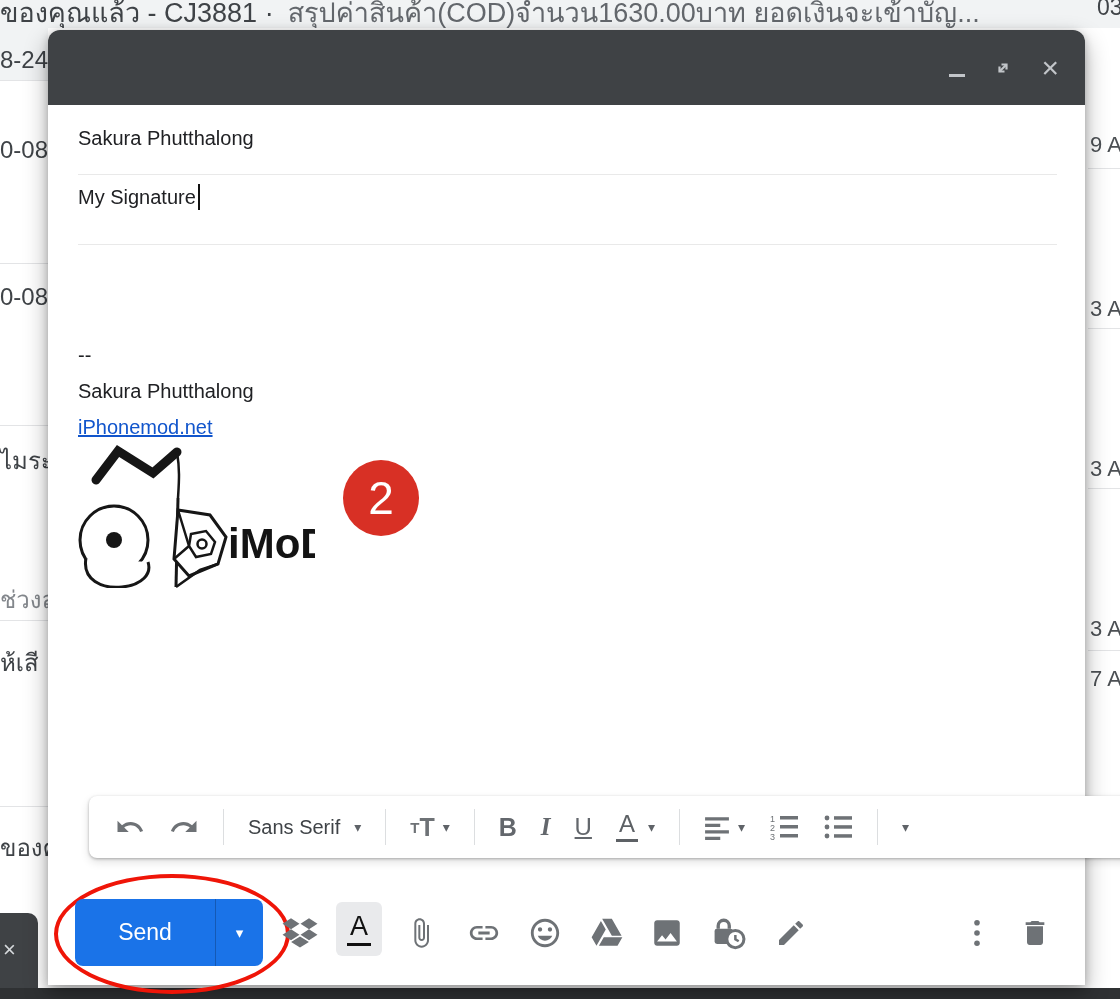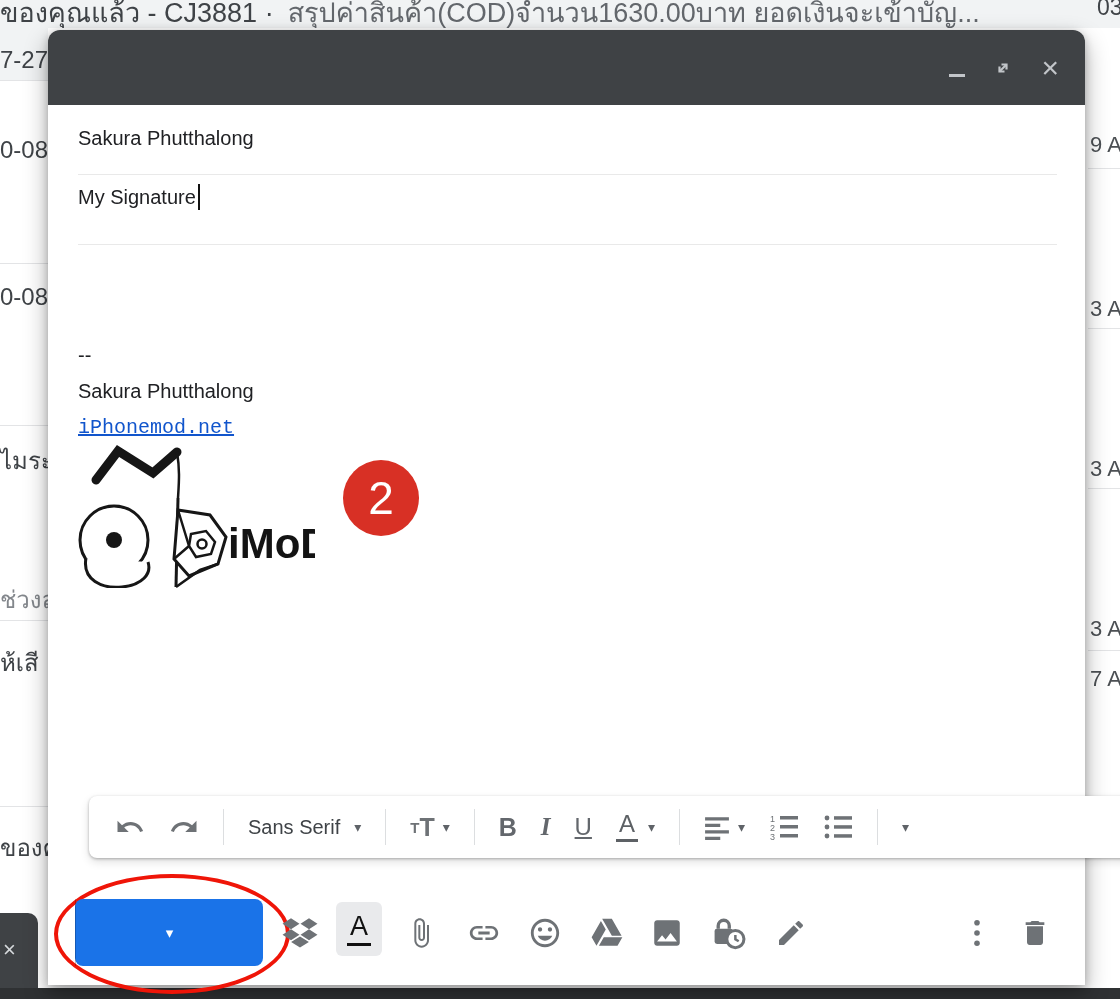--- a/index.html
+++ b/index.html
@@ -29,21 +29,21 @@
   .winctl{position:absolute;right:26px;top:0;height:75px;display:flex;align-items:center;gap:26px;}
   .minbar{width:16px;height:3px;background:#c2c5c9;position:relative;top:8px;}
   .closex{font-size:30px;color:#c2c5c9;line-height:1;}
 
   .fieldtxt{position:absolute;left:30px;font-size:20px;color:#202124;white-space:nowrap;}
   .hr{position:absolute;left:30px;width:979px;height:1px;background:#e9e9e9;}
   .caret-bar{display:inline-block;width:2px;height:26px;background:#111;margin-left:2px;vertical-align:-6px;}
 
   .sig-dashes{position:absolute;left:30px;top:314px;font-size:20px;color:#202124;}
   .sig-name{position:absolute;left:30px;top:350px;font-size:20px;color:#202124;}
-  .sig-link{position:absolute;left:30px;top:386px;font-size:20px;color:#1155cc;text-decoration:underline;cursor:pointer;font-family:Liberation Mono, monospace;}
+  .sig-link{position:absolute;left:30px;top:386px;font-size:20px;color:#1155cc;text-decoration:underline;cursor:pointer;}
   .logo{position:absolute;left:12px;top:408px;}
 
   .badge{position:absolute;left:295px;top:430px;width:76px;height:76px;border-radius:50%;background:#d83025;
          color:#fff;font-size:46px;font-weight:500;display:flex;align-items:center;justify-content:center;}
 
   
   .fmtbar{position:absolute;left:22px;top:766px;width:1098px;height:62px;background:#fff;border-radius:8px;
           box-shadow:0 1px 3px rgba(0,0,0,.28),0 4px 10px rgba(0,0,0,.12);
           display:flex;align-items:center;padding:0 26px;box-sizing:border-box;gap:24px;color:#6a6e72;margin-left:19px;}
   .tb-sep{width:1px;height:36px;background:#dcdee0;flex:0 0 1px;}
@@ -81,21 +81,21 @@
     <div class="tline"><span>ของคุณแล้ว - CJ3881 ·</span><span class="snip">สรุปค่าสินค้า(COD)จำนวน1630.00บาท ยอดเงินจะเข้าบัญ...</span></div>
     <div class="time">03:2</div>
   </div>
 
   <div class="lrow-gray"></div>
   <div class="ldiv" style="top:80px"></div>
   <div class="ldiv" style="top:263px"></div>
   <div class="ldiv" style="top:425px"></div>
   <div class="ldiv" style="top:620px"></div>
   <div class="ldiv" style="top:806px"></div>
-  <div class="lfrag" style="top:46px">7-27</div>
+  <div class="lfrag" style="top:46px">8-24</div>
   <div class="lfrag" style="top:136px">0-08</div>
   <div class="lfrag" style="top:283px">0-08</div>
   <div class="lfrag" style="top:441px">ไมระ</div>
   <div class="lfrag muted" style="top:580px">ช่วงล</div>
   <div class="lfrag" style="top:643px">ห้เสี</div>
   <div class="lfrag" style="top:828px">ของค</div>
 
   <div class="rdiv" style="top:168px"></div>
   <div class="rdiv" style="top:328px"></div>
   <div class="rdiv" style="top:488px"></div>
@@ -225,20 +225,21 @@
         </svg>
       </span>
       <span class="tb-sep"></span>
       <span class="tb-btn">
         <span class="tb-caret" style="margin-left:0">▾</span>
       </span>
     </div>
 
     <div class="red-ellipse"></div>
     <div class="send-btn">
+      <span class="send-label">Send</span>
       <span class="send-sep"></span>
       <span class="send-caret">▾</span>
     </div>
 
     <span class="bic" style="left:232px">
       <svg width="36" height="32" viewBox="0 0 34 30" class="icon-gray">
         <path d="M8.5 1 L.5 6.2 L8.5 11.4 L16.5 6.2 Z M25.5 1 L17.5 6.2 L25.5 11.4 L33.5 6.2 Z M8.5 11.4 L.5 16.6 L8.5 21.8 L16.5 16.6 Z M25.5 11.4 L17.5 16.6 L25.5 21.8 L33.5 16.6 Z M8.6 23.4 L17 28.8 L25.4 23.4 L17 18.2 Z"></path>
       </svg>
     </span>
     <span class="a-btn">

